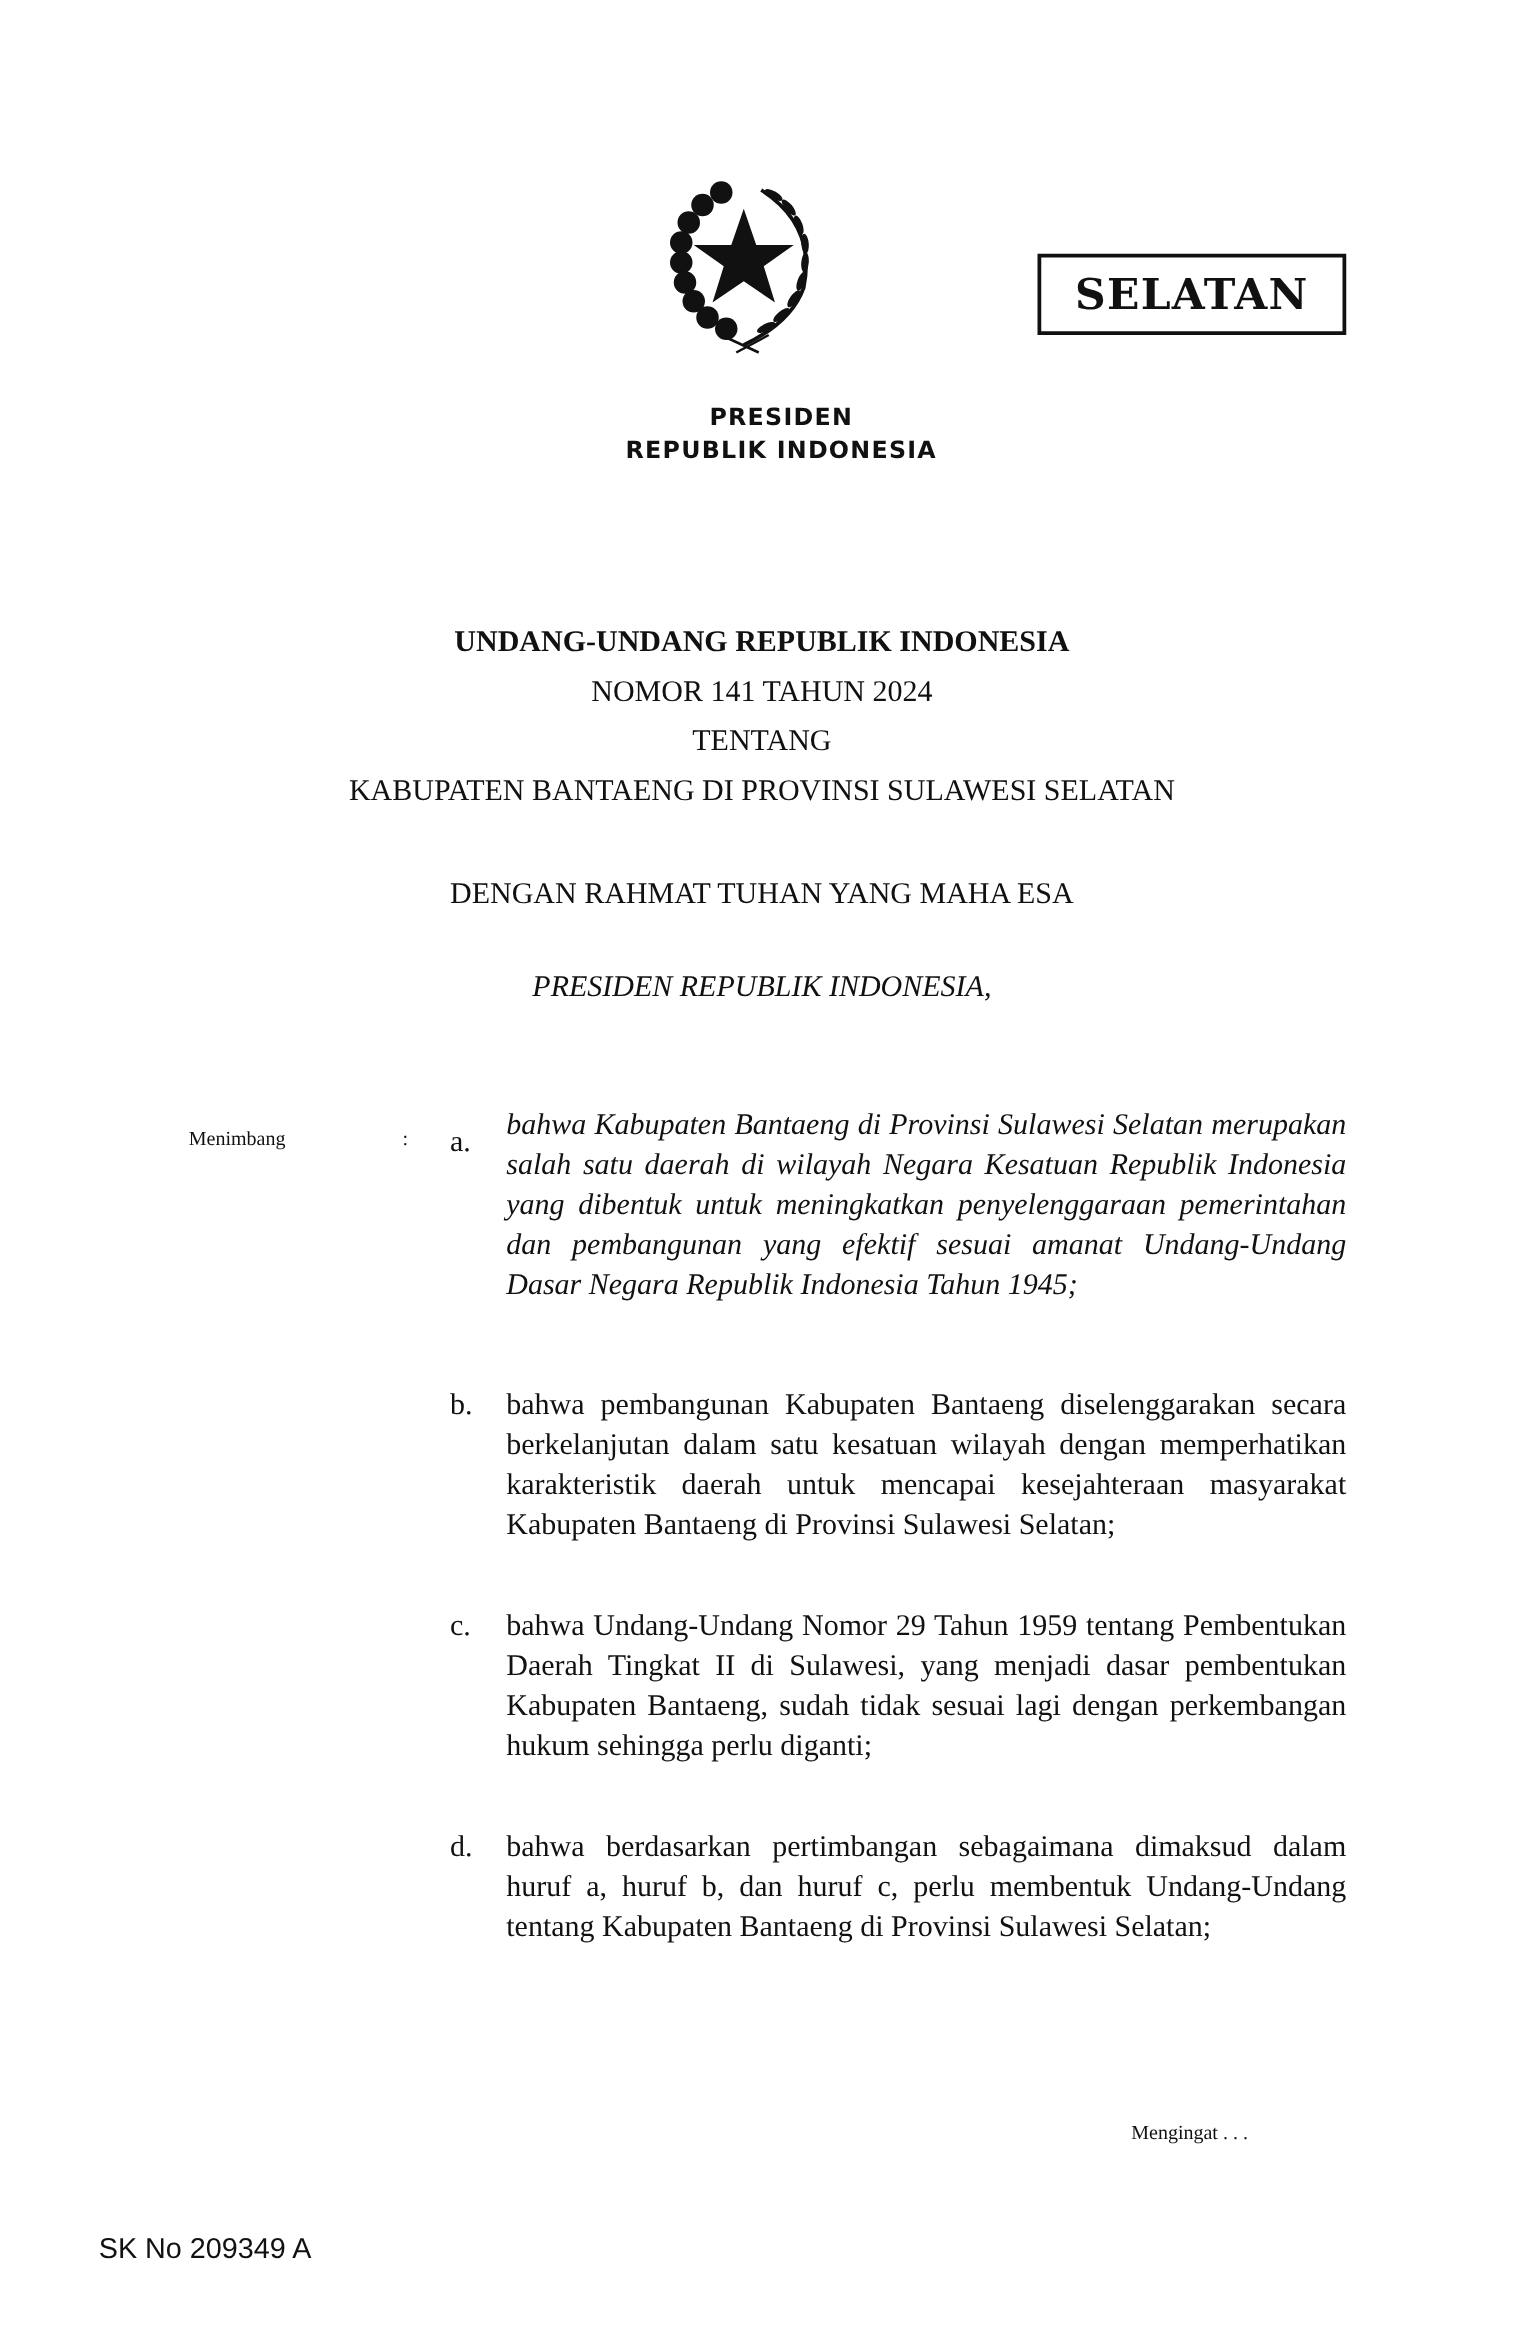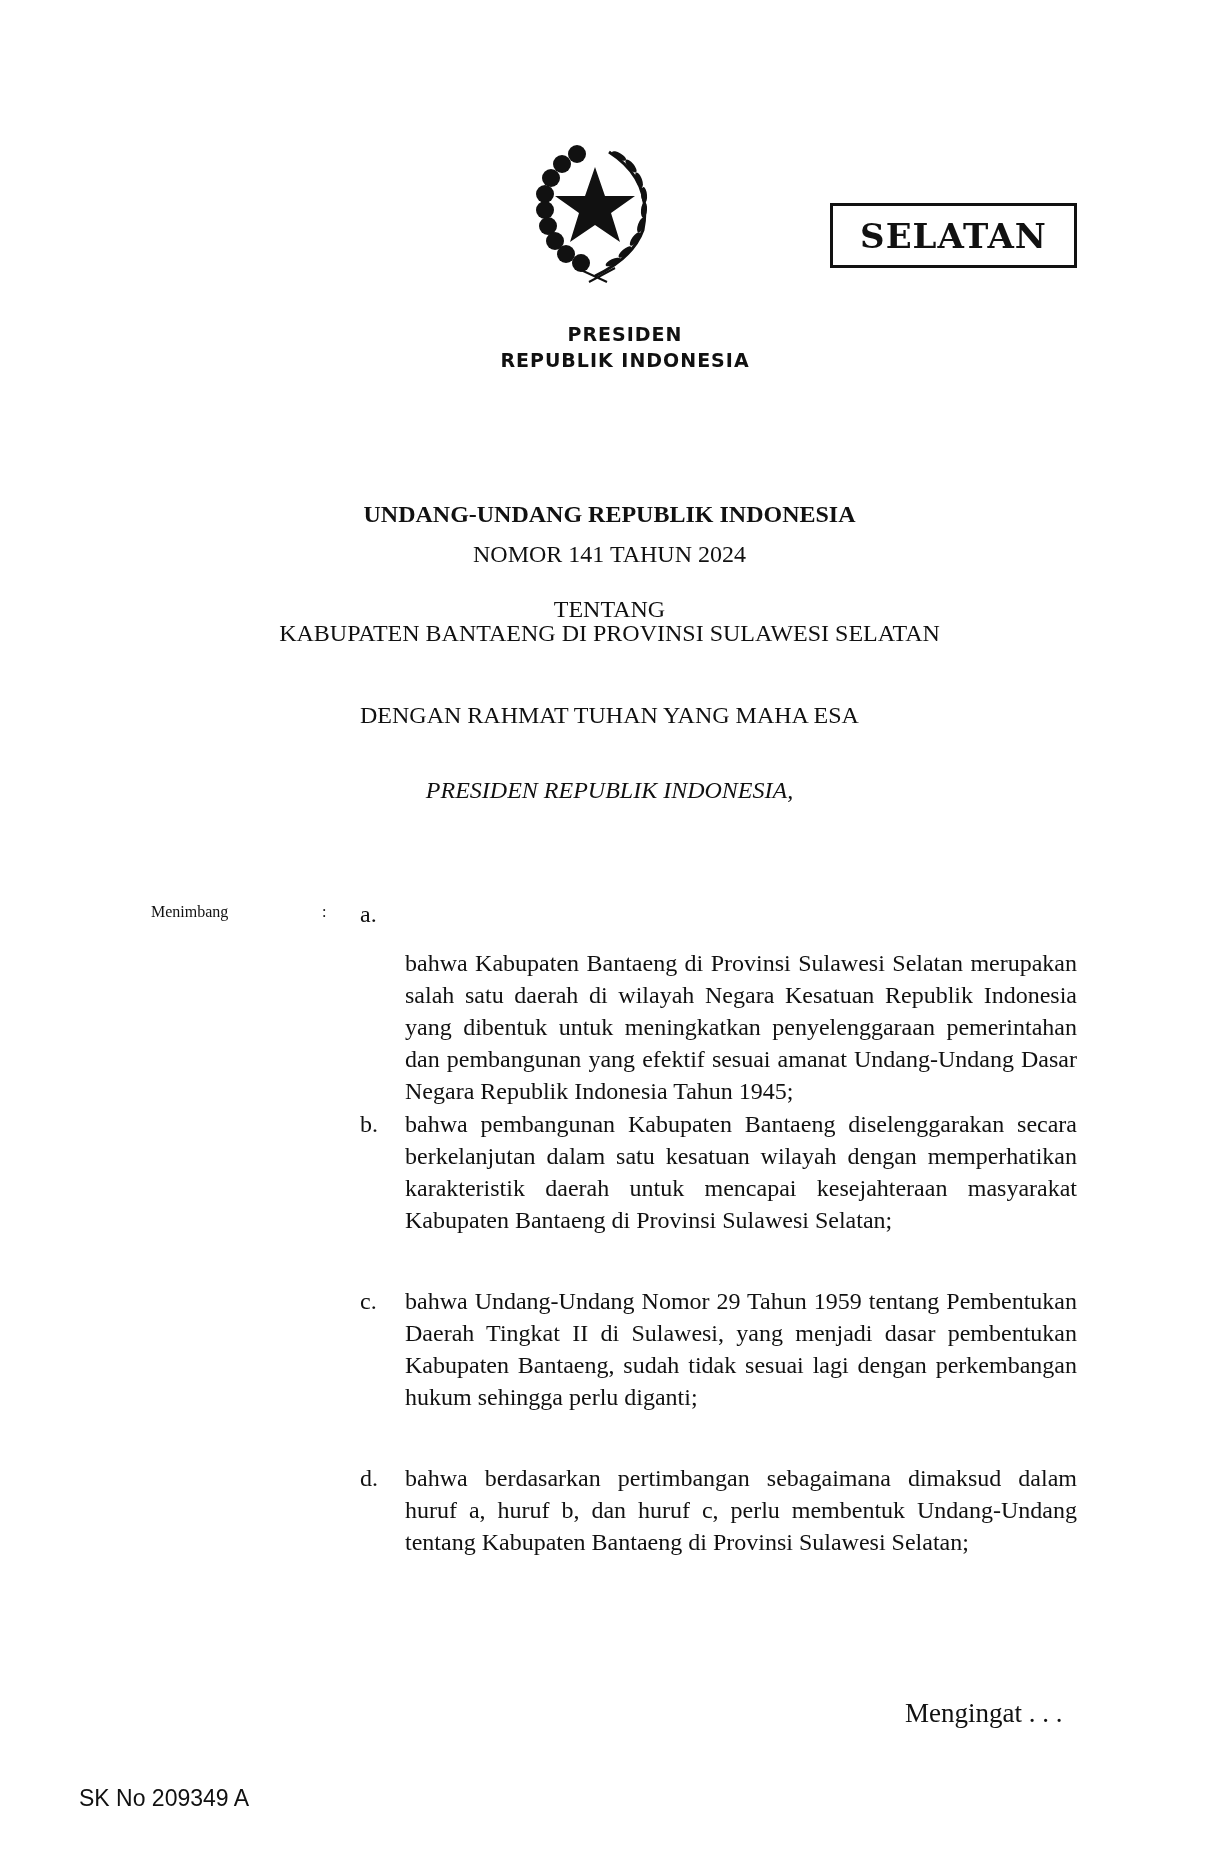--- a/index.html
+++ b/index.html
@@ -42,21 +42,21 @@
     font-size: 24px; line-height: 32px;
   }
   .footer-ref {
     left: 79px; top: 1785px;
     font-family: "Liberation Sans", "DejaVu Sans", sans-serif;
     font-size: 23px;
   }
   .next-page {
     left: 905px; top: 1698px;
     font-family: "Liberation Serif", "DejaVu Serif", serif;
-    font-size: 27px;
+    font-size: 16px;
   }
 </style>
 </head>
 <body>
 
 <div class="abs emblem">
   <svg width="160" height="160" viewBox="0 0 160 160">
 
     <g fill="#111">
       <circle cx="62" cy="24" r="9"></circle>
@@ -91,31 +91,31 @@
   </svg>
 </div>
 
 <div class="abs emblem-title" style="top:322px;">PRESIDEN</div>
 <div class="abs emblem-title" style="top:348px;">REPUBLIK INDONESIA</div>
 
 <div class="abs salinan">SELATAN</div>
 
 <div class="abs center-line" style="top:499px;font-weight:bold;">UNDANG-UNDANG REPUBLIK INDONESIA</div>
 <div class="abs center-line" style="top:539px;">NOMOR 141 TAHUN 2024</div>
-<div class="abs center-line" style="top:578px;margin-top:16px;">TENTANG</div>
+<div class="abs center-line" style="top:578px;">TENTANG</div>
 <div class="abs center-line" style="top:618px;">KABUPATEN BANTAENG DI PROVINSI SULAWESI SELATAN</div>
 
 <div class="abs center-line" style="top:700px;">DENGAN RAHMAT TUHAN YANG MAHA ESA</div>
 <div class="abs center-line" style="top:775px;font-style:italic;">PRESIDEN REPUBLIK INDONESIA,</div>
 
 <div class="abs label" style="left:151px; top:896px;">Menimbang</div>
 <div class="abs label" style="left:322px; top:896px;">:</div>
 
 <div class="abs marker" style="left:360px; top:898px;">a.</div>
-<div class="abs para" style="top:947px;">bahwa Kabupaten Bantaeng di Provinsi Sulawesi Selatan merupakan salah satu daerah di wilayah Negara Kesatuan Republik Indonesia yang dibentuk untuk meningkatkan penyelenggaraan pemerintahan dan pembangunan yang efektif sesuai amanat Undang-Undang Dasar Negara Republik Indonesia Tahun 1945;</div>
+<div class="abs para" style="top:884px;font-style:italic;">bahwa Kabupaten Bantaeng di Provinsi Sulawesi Selatan merupakan salah satu daerah di wilayah Negara Kesatuan Republik Indonesia yang dibentuk untuk meningkatkan penyelenggaraan pemerintahan dan pembangunan yang efektif sesuai amanat Undang-Undang Dasar Negara Republik Indonesia Tahun 1945;</div>
 
 <div class="abs marker" style="left:360px; top:1108px;">b.</div>
 <div class="abs para" style="top:1108px;">bahwa pembangunan Kabupaten Bantaeng diselenggarakan secara berkelanjutan dalam satu kesatuan wilayah dengan memperhatikan karakteristik daerah untuk mencapai kesejahteraan masyarakat Kabupaten Bantaeng di Provinsi Sulawesi Selatan;</div>
 
 <div class="abs marker" style="left:360px; top:1285px;">c.</div>
 <div class="abs para" style="top:1285px;">bahwa Undang-Undang Nomor 29 Tahun 1959 tentang Pembentukan Daerah Tingkat II di Sulawesi, yang menjadi dasar pembentukan Kabupaten Bantaeng, sudah tidak sesuai lagi dengan perkembangan hukum sehingga perlu diganti;</div>
 
 <div class="abs marker" style="left:360px; top:1462px;">d.</div>
 <div class="abs para" style="top:1462px;">bahwa berdasarkan pertimbangan sebagaimana dimaksud dalam huruf a, huruf b, dan huruf c, perlu membentuk Undang-Undang tentang Kabupaten Bantaeng di Provinsi Sulawesi Selatan;</div>
 

